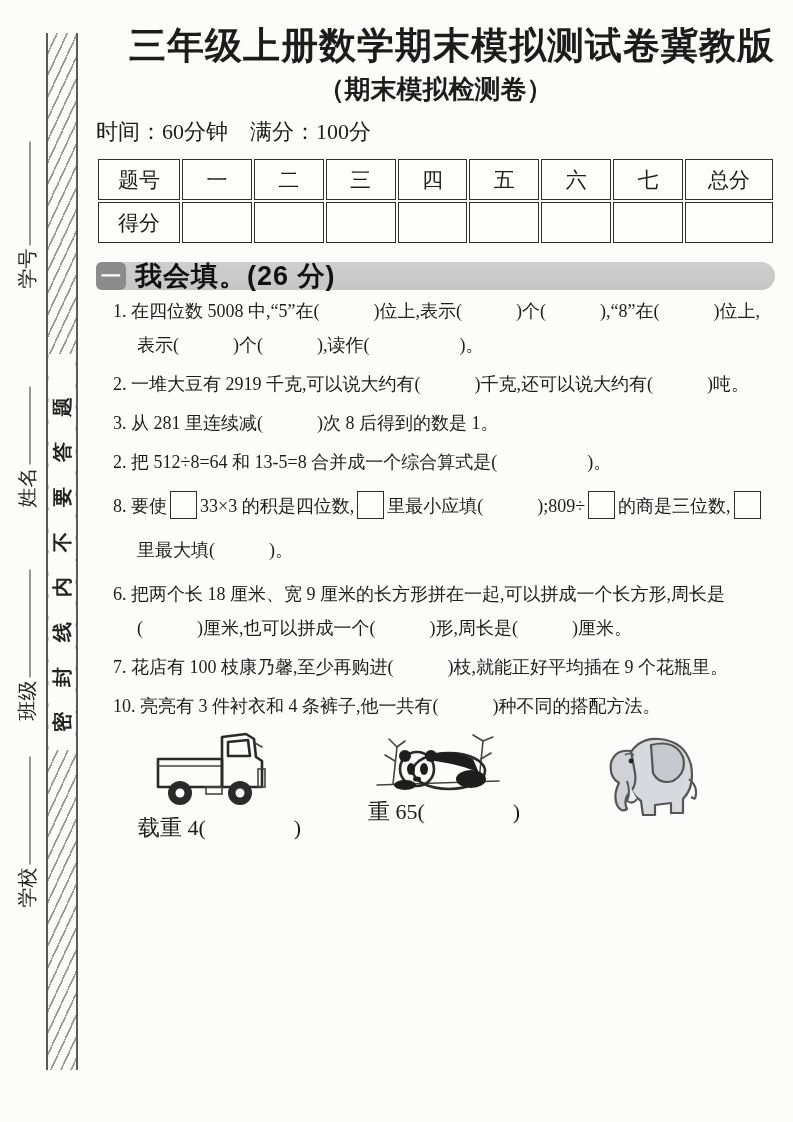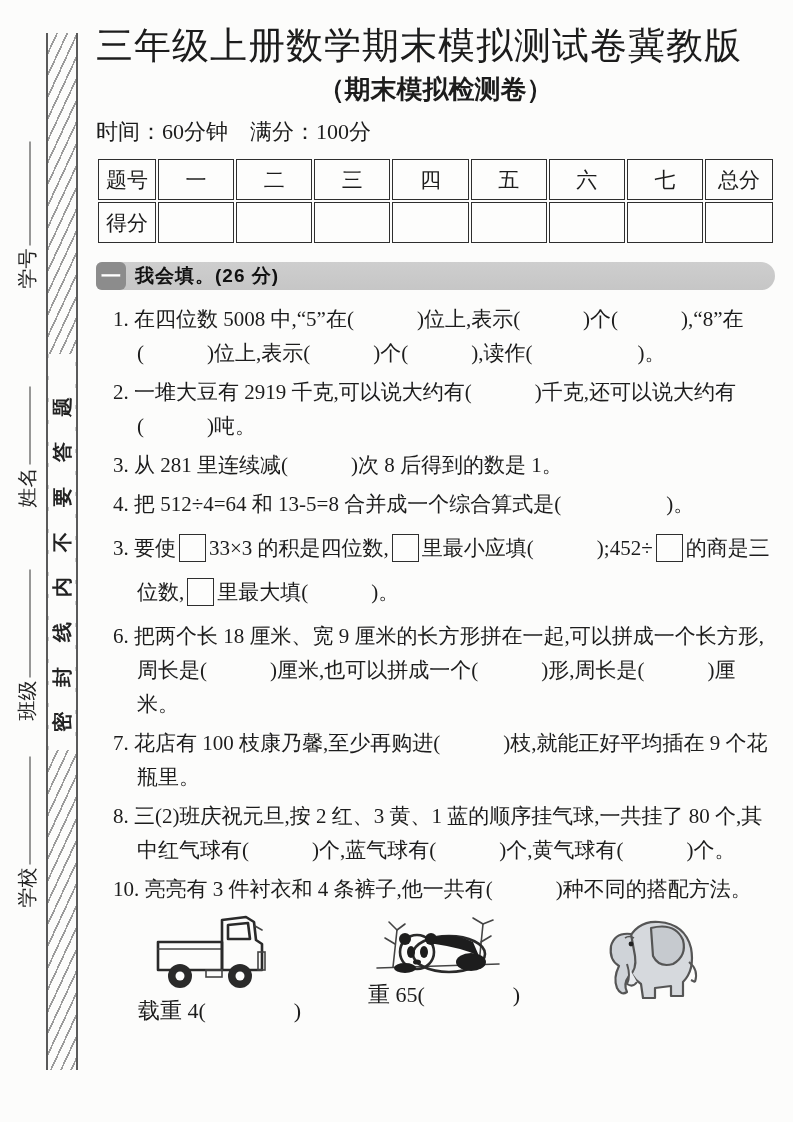--- a/index.html
+++ b/index.html
@@ -29,54 +29,54 @@
   }
   .side-field .fline {
     display:inline-block; border-bottom:1.6px solid #333;
     vertical-align:3px; margin-left:3px;
   }
 
   
   .content { position:absolute; left:96px; top:22px; width:679px; }
 
   .title-1 {
-    text-align:left; font-size:37px; font-weight:normal; letter-spacing:1px;
+    text-align:right; font-size:37px; font-weight:bold; letter-spacing:1px;
     line-height:1.3;
   }
   .title-2 { text-align:center; font-size:26px; font-weight:bold; margin-top:2px; }
   .meta-line { text-align:left; font-size:22px; margin-top:10px; padding-right:4px; }
 
   
   table.score {
     width:100%; margin-top:10px; border-collapse:separate; border-spacing:2.5px;
   }
   table.score td {
     border:1.6px solid #2e2e2e; text-align:center; font-size:21px;
     height:41px; background:#fdfdfc;
   }
-  td.col-label { width:58px; }
-  td.col-total { width:68px; }
+  td.col-label { width:82px; }
+  td.col-total { width:88px; }
 
   
   .section-bar {
     position:relative; margin-top:17px; height:28px;
     background:linear-gradient(#cecece,#c6c6c6);
     border-radius:6px 14px 14px 6px;
     display:flex; align-items:center;
     font-family:"Liberation Sans","DejaVu Sans",sans-serif;
   }
   .section-badge {
     width:30px; height:28px; border-radius:6px; background:#8c8c8c;
     color:#fff; font-size:20px; font-weight:bold;
     display:flex; align-items:center; justify-content:center; flex:0 0 auto;
   }
-  .section-title { font-size:19px; font-weight:bold; color:#111; margin-left:9px; letter-spacing:1px; }
-
-  
-  .questions { margin-top:12px; padding-left:17px; font-size:21px; }
+  .section-title { font-size:27px; font-weight:bold; color:#111; margin-left:9px; letter-spacing:1px; }
+
+  
+  .questions { margin-top:4px; padding-left:17px; font-size:18px; }
   .q { line-height:34px; margin-bottom:5px; padding-left:24px; text-indent:-24px; }
   .q.boxes { line-height:44px; }
   .blank-box {
     display:inline-block; width:27px; height:28px; border:1.6px solid #2e2e2e;
     vertical-align:-7px; margin:0 3px; text-indent:0; background:#fdfdfc;
   }
 
   
   .unit-row { position:relative; height:118px; margin-top:6px; }
   .unit-item { position:absolute; text-align:center; }
@@ -142,25 +142,24 @@
 
     <div class="section-bar">
       <div class="section-badge">一</div>
       <div class="section-title">我会填。(26 分)</div>
     </div>
 
     <div class="questions">
       <div class="q">1. 在四位数 5008 中,“5”在(　　　)位上,表示(　　　)个(　　　),“8”在(　　　)位上,表示(　　　)个(　　　),读作(　　　　　)。</div>
       <div class="q">2. 一堆大豆有 2919 千克,可以说大约有(　　　)千克,还可以说大约有(　　　)吨。</div>
       <div class="q">3. 从 281 里连续减(　　　)次 8 后得到的数是 1。</div>
-      <div class="q">4. 把 512÷4=64 和 13-5=8 合并成一个综合算式是(　　　　　)。</div>
-      <div class="q boxes"><span>3. 要使</span><span class="blank-box"></span><span>33×3 的积是四位数,</span><span class="blank-box"></span><span>里最小应填(　　　);452÷</span><span class="blank-box"></span><span>的商是三位数,</span><span class="blank-box"></span><span>里最大填(　　　)。</span></div>
+      <div class="q">2. 把 512÷8=64 和 13-5=8 合并成一个综合算式是(　　　　　)。</div>
+      <div class="q boxes"><span>8. 要使</span><span class="blank-box"></span><span>33×3 的积是四位数,</span><span class="blank-box"></span><span>里最小应填(　　　);809÷</span><span class="blank-box"></span><span>的商是三位数,</span><span class="blank-box"></span><span>里最大填(　　　)。</span></div>
       <div class="q">6. 把两个长 18 厘米、宽 9 厘米的长方形拼在一起,可以拼成一个长方形,周长是(　　　)厘米,也可以拼成一个(　　　)形,周长是(　　　)厘米。</div>
       <div class="q">7. 花店有 100 枝康乃馨,至少再购进(　　　)枝,就能正好平均插在 9 个花瓶里。</div>
-      <div class="q">8. 三(2)班庆祝元旦,按 2 红、3 黄、1 蓝的顺序挂气球,一共挂了 80 个,其中红气球有(　　　)个,蓝气球有(　　　)个,黄气球有(　　　)个。</div>
       <div class="q">10. 亮亮有 3 件衬衣和 4 条裤子,他一共有(　　　)种不同的搭配方法。</div>
     </div>
 
     <div class="unit-row">
 
       <div class="unit-item" style="left:42px; width:160px;">
         <svg class="unit-img" width="128" height="80" viewBox="0 0 128 80">
           <rect x="4" y="30" width="64" height="28" fill="#fdfdfc" class="ln"></rect>
           <line x1="4" y1="37" x2="68" y2="37" class="thin"></line>
           <polygon points="68,58 68,8 92,5 100,10 102,28 108,32 108,58" fill="#dcdcdc" class="ln"></polygon>

